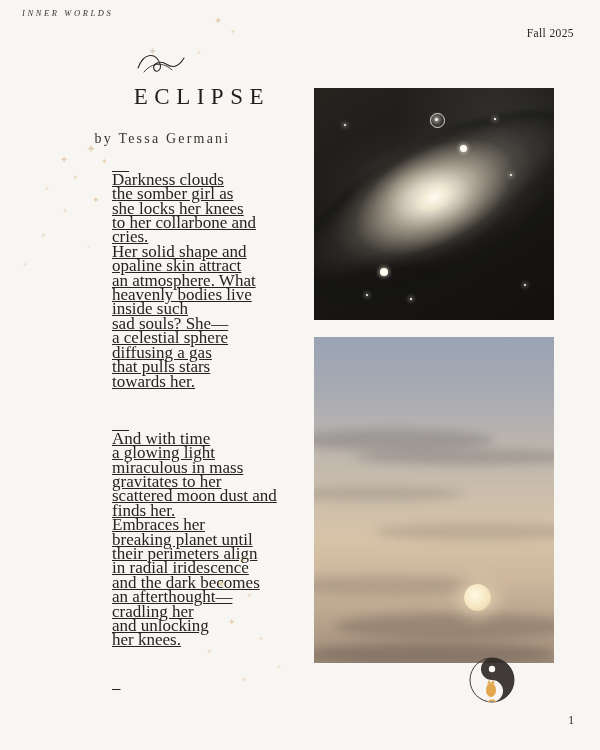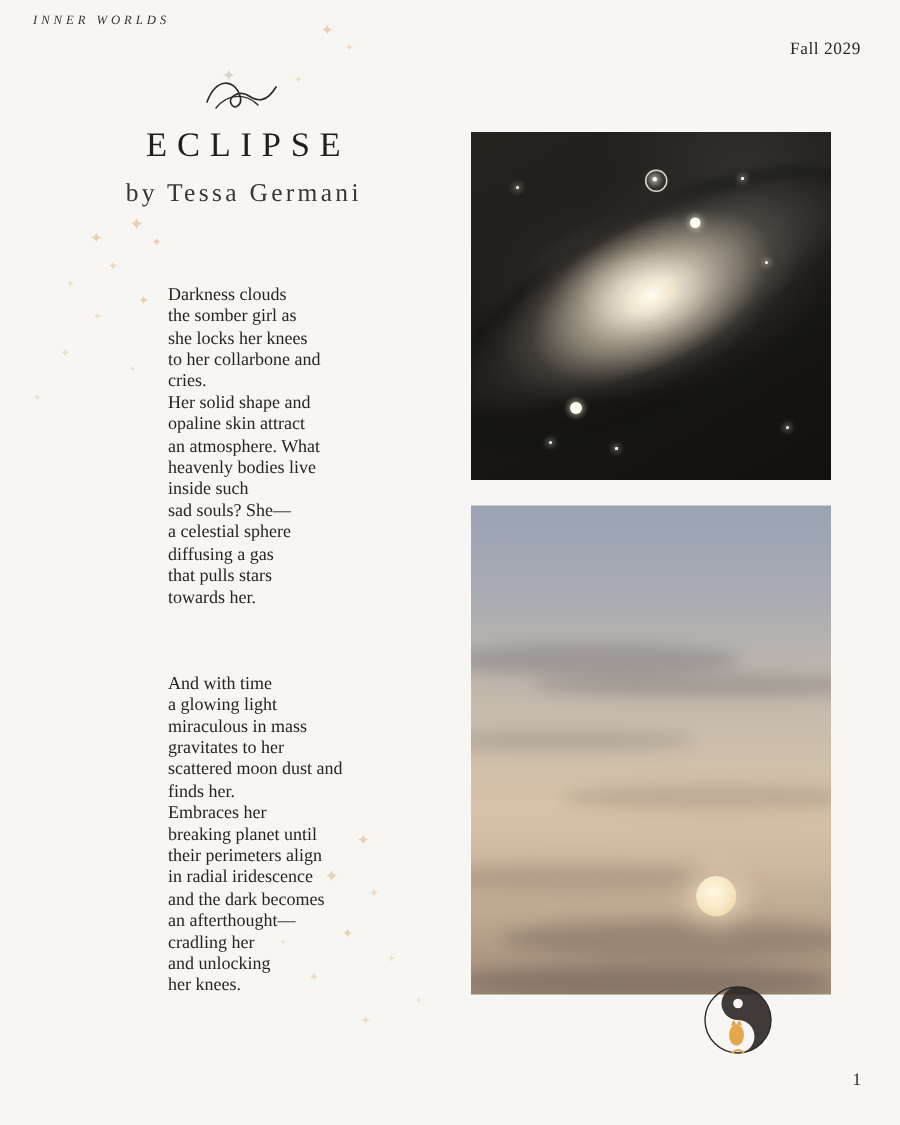--- a/index.html
+++ b/index.html
@@ -58,38 +58,40 @@
     height: 30px;
   }
   .poem-title {
     font-family: "Liberation Serif", serif;
     font-size: 23px;
     letter-spacing: 6.5px;
     color: #221f1b;
     margin: 6px 0 0 0;
     font-weight: normal;
     text-indent: 6px;
+    text-align: right;
   }
   .byline {
-    margin-top: 9px;
-    font-size: 17px;
+    margin-top: 21px;
+    font-size: 14px;
     letter-spacing: 2.2px;
     color: #3a352f;
   }
 
   
   .poem {
     position: absolute;
-    top: 160px;
+    top: 144px;
     left: 112px;
     width: 180px;
-    font-size: 12px;
+    font-size: 17px;
     line-height: 14.4px;
     color: #262320;
     white-space: pre-wrap;
+    text-decoration: underline;
   }
   .poem .stanza { margin: 0 0 14px 0; white-space: pre-wrap; }
 
   
   .photo {
     position: absolute;
     overflow: hidden;
   }
   .photo-galaxy {
     left: 314px;
@@ -222,21 +224,21 @@
     width: 52px;
     height: 52px;
   }
 </style>
 </head>
 <body>
 
 <div class="page">
 
   <div class="masthead">INNER WORLDS</div>
-  <div class="issue-date">Fall 2029</div>
+  <div class="issue-date">Fall 2025</div>
 
   <div class="sparkle" style="left:214px;top:16px;font-size:10px;">✦</div>
   <div class="sparkle" style="left:230px;top:29px;font-size:7px;opacity:.6;">✦</div>
   <div class="sparkle" style="left:148px;top:46px;font-size:11px;color:#d9cfc2;">✦</div>
   <div class="sparkle" style="left:196px;top:50px;font-size:7px;opacity:.5;">✦</div>
   <div class="sparkle" style="left:60px;top:155px;font-size:10px;">✦</div>
   <div class="sparkle" style="left:86px;top:143px;font-size:12px;color:#e3cfae;">✦</div>
   <div class="sparkle" style="left:101px;top:158px;font-size:8px;">✦</div>
   <div class="sparkle" style="left:72px;top:174px;font-size:8px;opacity:.6;">✦</div>
   <div class="sparkle" style="left:44px;top:186px;font-size:7px;opacity:.5;">✦</div>

